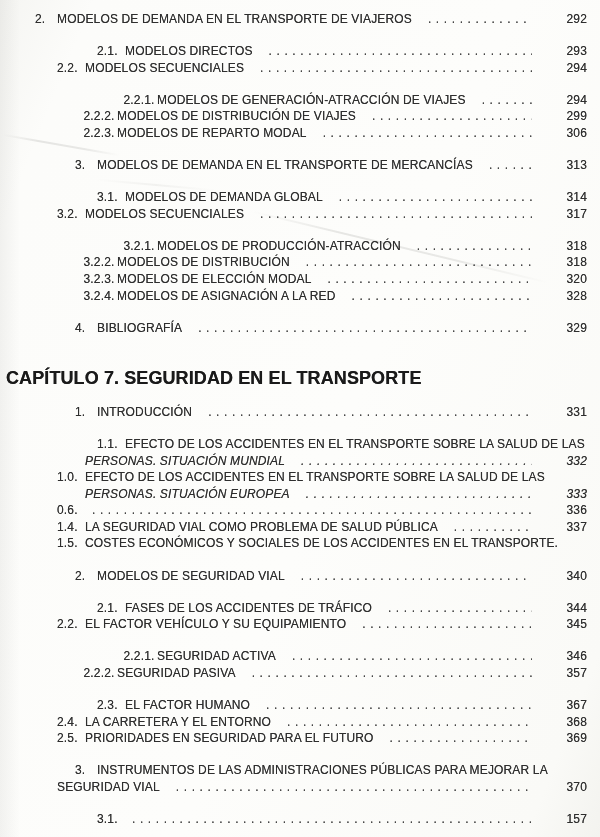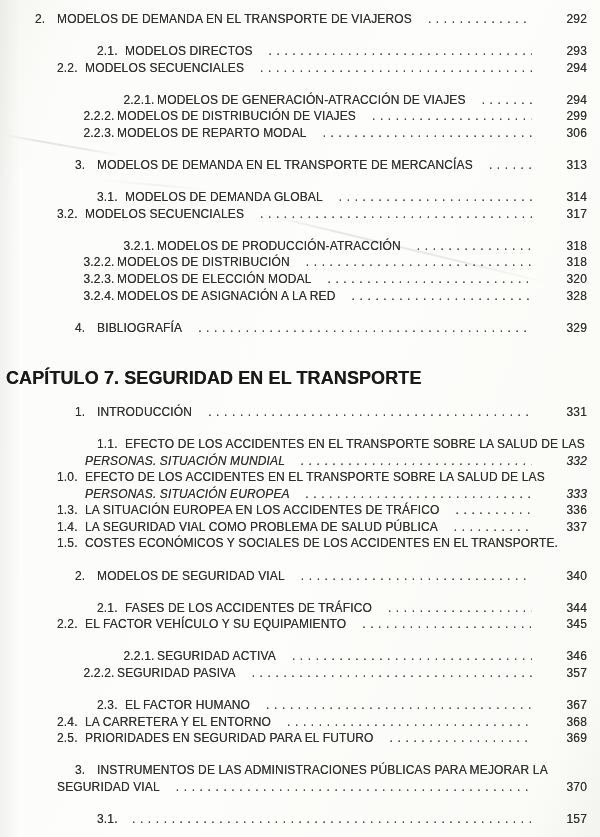--- a/index.html
+++ b/index.html
@@ -243,23 +243,22 @@
   </div>
       <div class="row cont-l2">
 
     <span class="entry">
       <span class="text">PERSONAS. SITUACIÓN EUROPEA</span>
       <span class="dots">..........................................................................................</span>
       <span class="pg">333</span>
     </span>
   </div>
       <div class="row l2">
-    <span class="num">1.3.</span>
-    <span class="entry">
-      <span class="text">LA SITUACIÓN EUROPEA EN LOS ACCIDENTES DE TRÁFICO</span>
+    <span class="num">0.6.</span>
+    <span class="entry">
       <span class="dots">..........................................................................................</span>
       <span class="pg">336</span>
     </span>
   </div>
       <div class="row l2">
     <span class="num">1.4.</span>
     <span class="entry">
       <span class="text">LA SEGURIDAD VIAL COMO PROBLEMA DE SALUD PÚBLICA</span>
       <span class="dots">..........................................................................................</span>
       <span class="pg">337</span>

